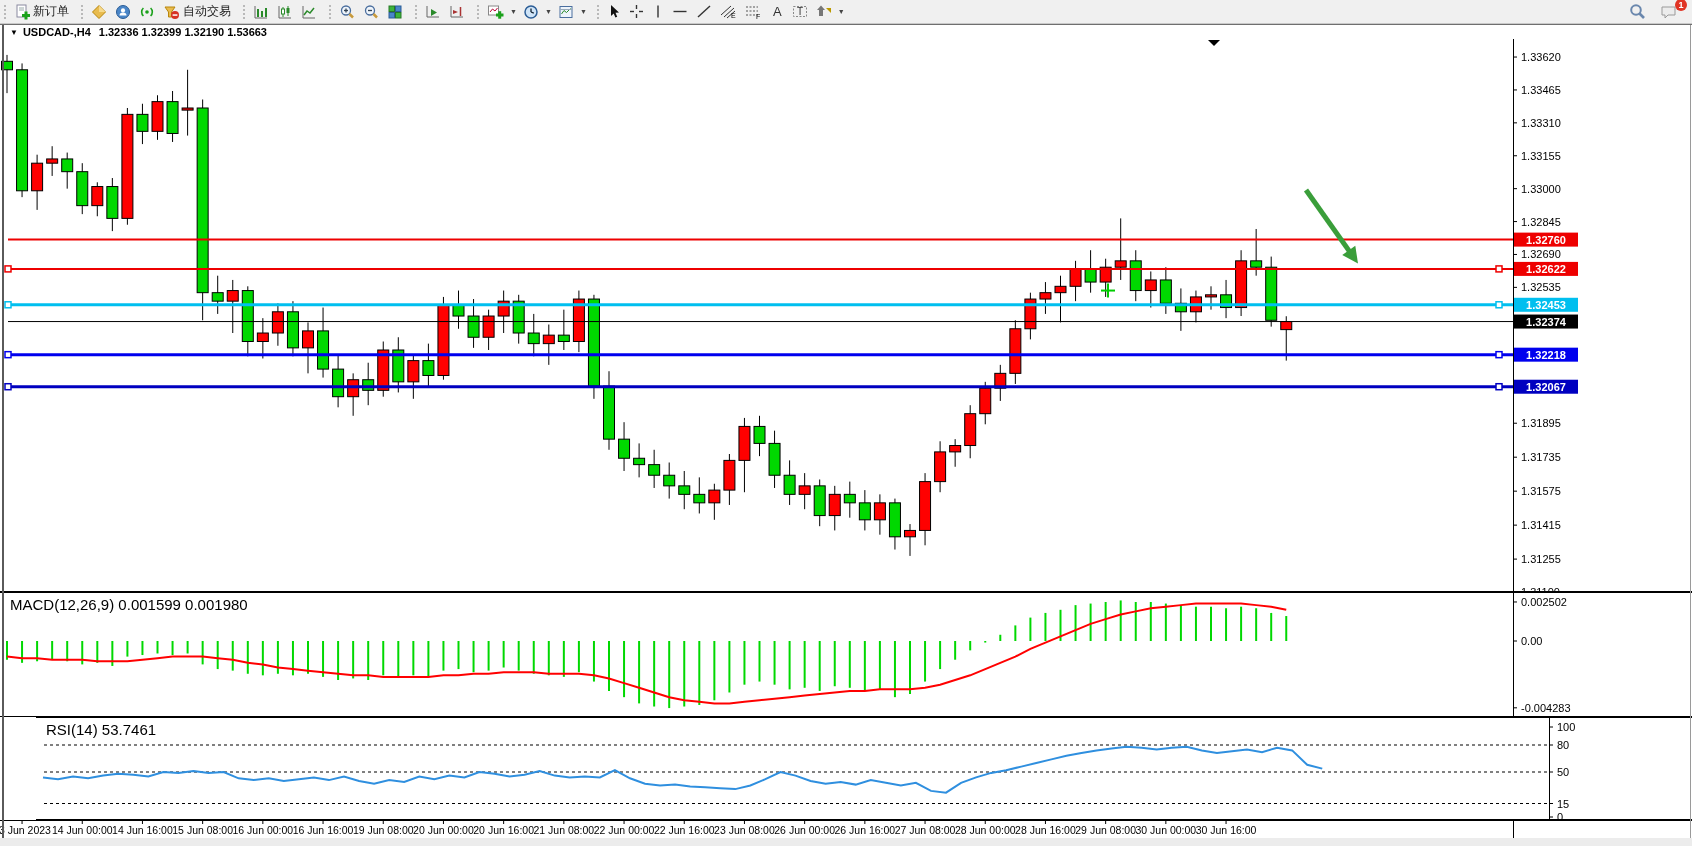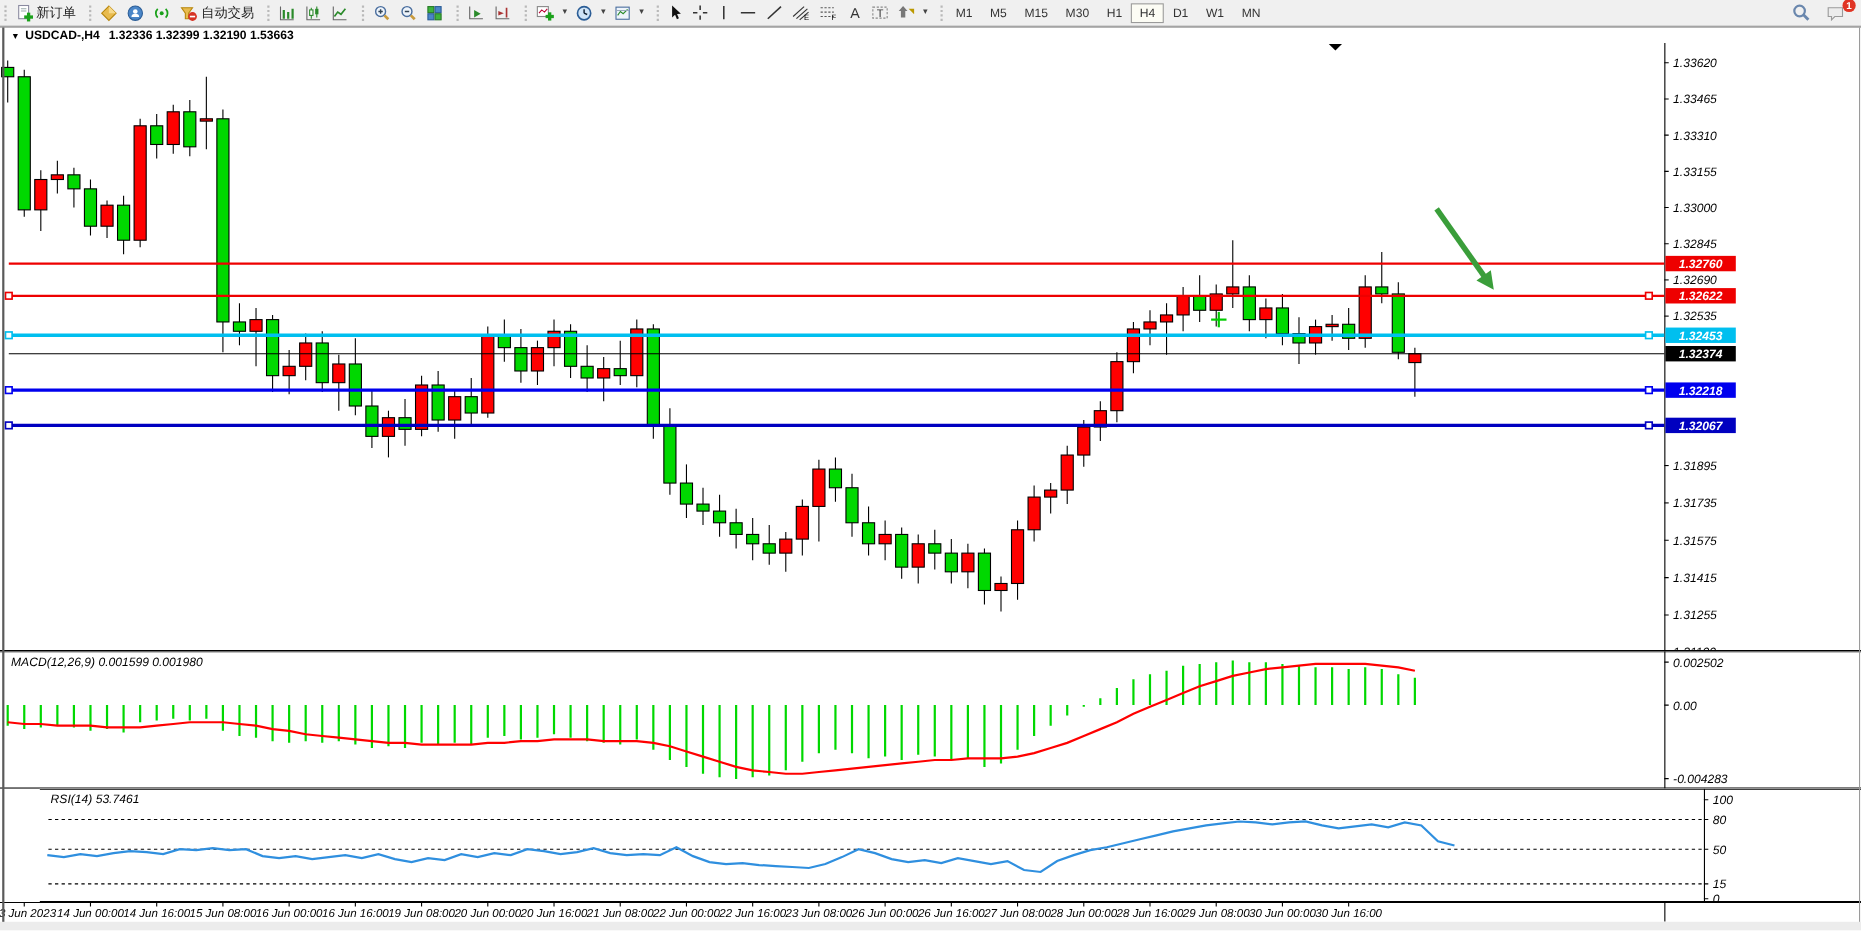--- a/index.html
+++ b/index.html
@@ -18,27 +18,27 @@
   #tb-right{margin-left:auto;display:flex;align-items:center;gap:6px;padding-right:10px;}
   .badge{position:absolute;top:-4px;right:-6px;background:#e03424;color:#fff;border-radius:50%;
          width:12px;height:12px;font-size:9px;font-weight:bold;text-align:center;line-height:12px;}
   
   #chart-header{position:absolute;left:0;top:24px;width:1692px;height:15px;background:#fff;
                 border-top:1px solid #6f6f6f;font-size:11px;font-weight:bold;color:#000;
                 display:flex;align-items:center;padding-left:10px;box-sizing:border-box;}
   #chart-header .tri{font-size:8px;margin-right:5px;}
   #win-left{position:absolute;left:2px;top:25px;width:2px;height:813px;background:#5a5a5a;}
   #win-right{position:absolute;left:1690px;top:25px;width:1px;height:813px;background:#9a9a9a;}
-  .panel{position:absolute;left:0;width:1692px;background:#fff;font-style:italic;}
+  .panel{position:absolute;left:0;width:1692px;background:#fff;}
   #main-chart{top:39px;height:553px;}
   #macd-panel{top:592px;height:125px;}
   #rsi-panel{top:717px;height:103px;margin-left:36px;}
   #date-axis{top:820px;height:18px;}
   #bottom-strip{position:absolute;left:0;top:838px;width:1692px;height:8px;background:#ececec;}
-  .ind-label{position:absolute;left:10px;top:4px;font-size:11px;color:#000;z-index:3;}
+  .ind-label{position:absolute;left:10px;top:4px;font-size:15px;color:#000;z-index:3;}
   svg text{font-family:"Liberation Sans",sans-serif;}
 </style>
 </head>
 <body>
 <div id="app">
 
 <div id="toolbar">
   <div class="grp" style="border:none">
     <div class="btn">
       <svg width="16" height="16">
@@ -230,31 +230,20 @@
       </svg>
     </div>
     <div class="btn">
       <svg width="16" height="15">
         <polygon points="3,12 3,6 1,6 5,1.5 9,6 7,6 7,12" fill="#777"></polygon>
         <polygon points="10,4 15,4 15,9" fill="#b90"></polygon>
       </svg>
     </div>
         <span class="caret">▼</span>
   </div>
-  <div class="grp" id="tf-group">
-        <div class="tf">M1</div>
-        <div class="tf">M5</div>
-        <div class="tf">M15</div>
-        <div class="tf">M30</div>
-        <div class="tf">H1</div>
-        <div class="tf active">H4</div>
-        <div class="tf">D1</div>
-        <div class="tf">W1</div>
-        <div class="tf">MN</div>
-      </div>
   <div id="tb-right">
     <div class="btn">
       <svg width="17" height="17">
         <circle cx="7" cy="7" r="4.8" fill="none" stroke="#6a87ad" stroke-width="2"></circle>
         <line x1="10.5" y1="10.5" x2="15" y2="15" stroke="#6a87ad" stroke-width="2.6"></line>
       </svg>
     </div>
     <div class="btn" style="position:relative">
       <svg width="18" height="16">
         <path d="M2,3 h13 v8 h-7 l-3,3 v-3 h-3 z" fill="#ececec" stroke="#9a9a9a"></path>

